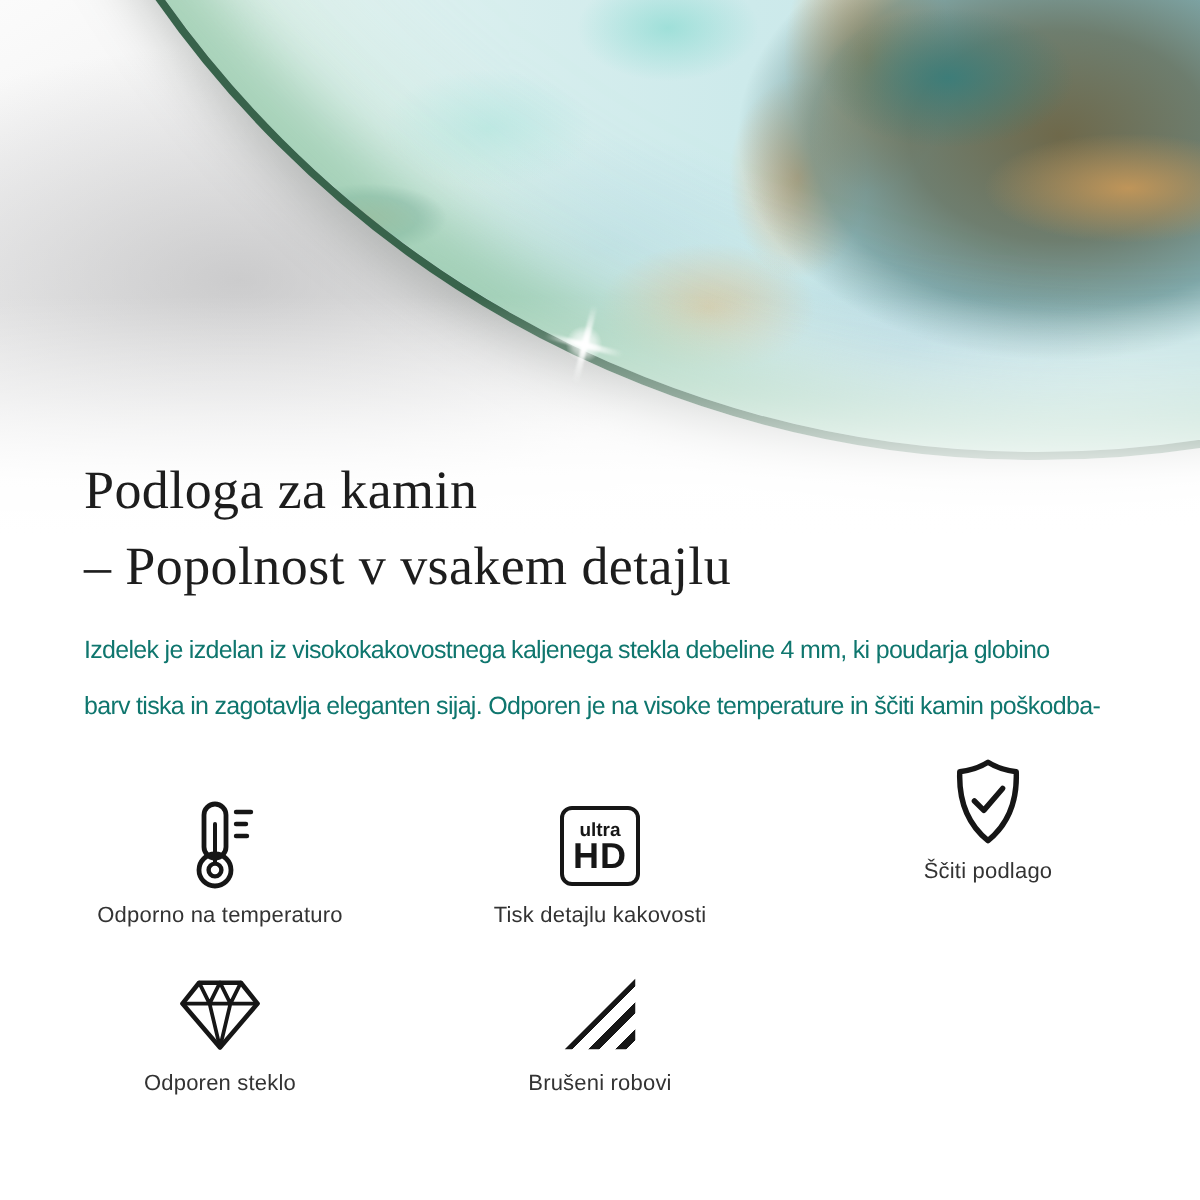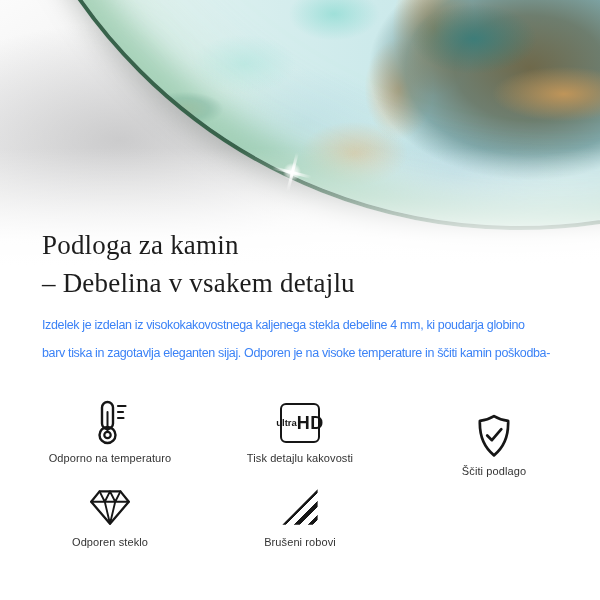--- a/index.html
+++ b/index.html
@@ -38,31 +38,31 @@
       background:linear-gradient(to right,rgba(255,255,255,0),rgba(255,255,255,0.95) 42%,rgba(255,255,255,0.95) 58%,rgba(255,255,255,0));filter:blur(0.5px);}
   .sparkle .core{position:absolute;left:11px;top:11px;width:18px;height:18px;
       background:radial-gradient(circle,rgba(255,255,255,1) 0%,rgba(255,255,255,0.5) 45%,rgba(255,255,255,0) 72%);}
   .hero-fade{position:absolute;left:0;top:148px;width:600px;height:124px;z-index:2;
       background:linear-gradient(to bottom,rgba(255,255,255,0) 0%,rgba(255,255,255,0.45) 40%,rgba(255,255,255,0.92) 74%,#ffffff 96%);}
 
   
   .title{position:absolute;left:42px;top:226px;z-index:4;font-family:"Liberation Serif",serif;
          font-size:27px;line-height:38px;color:#1d1d1d;font-weight:400;letter-spacing:0.2px;}
   .desc{position:absolute;left:42px;top:312px;z-index:4;font-size:12.5px;line-height:27.5px;
-        color:#3b82f6;letter-spacing:-0.35px;white-space:nowrap;}
+        color:#0f766e;letter-spacing:-0.35px;white-space:nowrap;}
 
   
   .feature{position:absolute;width:200px;display:flex;flex-direction:column;align-items:center;z-index:4;}
-  .f1{left:10px;top:398px}.f2{left:200px;top:398px}.f3{left:394px;top:411px}
+  .f1{left:10px;top:398px}.f2{left:200px;top:398px}.f3{left:394px;top:376px}
   .f4{left:10px;top:482px}.f5{left:200px;top:482px}.f6{left:394px;top:482px}
   .icon-box{height:50px;display:flex;align-items:center;justify-content:center;}
   .feature-label{margin-top:4px;font-size:11px;color:#333333;letter-spacing:0.1px;}
   .icon-stroke{stroke:#161616;fill:none;stroke-linecap:round;stroke-linejoin:round;}
   .uhd{width:40px;height:40px;border:2.5px solid #161616;border-radius:6px;box-sizing:border-box;
-       display:flex;flex-direction:row;align-items:center;justify-content:center;color:#161616;}
+       display:flex;flex-direction:column;align-items:center;justify-content:center;color:#161616;}
   .uhd .t{font-size:9.5px;font-weight:600;line-height:10px;}
   .uhd .b{font-size:18px;font-weight:700;line-height:15px;letter-spacing:0.5px;}
   .hatch{width:42px;height:42px;clip-path:polygon(8% 92%,92% 92%,92% 8%);
          background:repeating-linear-gradient(135deg,#161616 0 4px,transparent 4px 9.5px);}
 </style>
 </head>
 <body>
 
 <div class="page">
 
@@ -72,21 +72,21 @@
     <div class="sparkle">
       <div class="ray-v"></div>
         <div class="ray-h"></div>
         <div class="core"></div>
     </div>
     <div class="hero-fade"></div>
   </div>
 
   <h1 class="title" style="margin:0;font-weight:400;">
     <div>Podloga za kamin</div>
-    <div>– Debelina v vsakem detajlu</div>
+    <div>– Popolnost v vsakem detajlu</div>
   </h1>
 
   <div class="desc">
     <div>Izdelek je izdelan iz visokokakovostnega kaljenega stekla debeline 4 mm, ki poudarja globino</div>
     <div>barv tiska in zagotavlja eleganten sijaj. Odporen je na visoke temperature in ščiti kamin poškodba-</div>
   </div>
 
   <div class="feature f1">
     <div class="icon-box">
       <svg width="38" height="48" viewBox="0 0 38 48">

